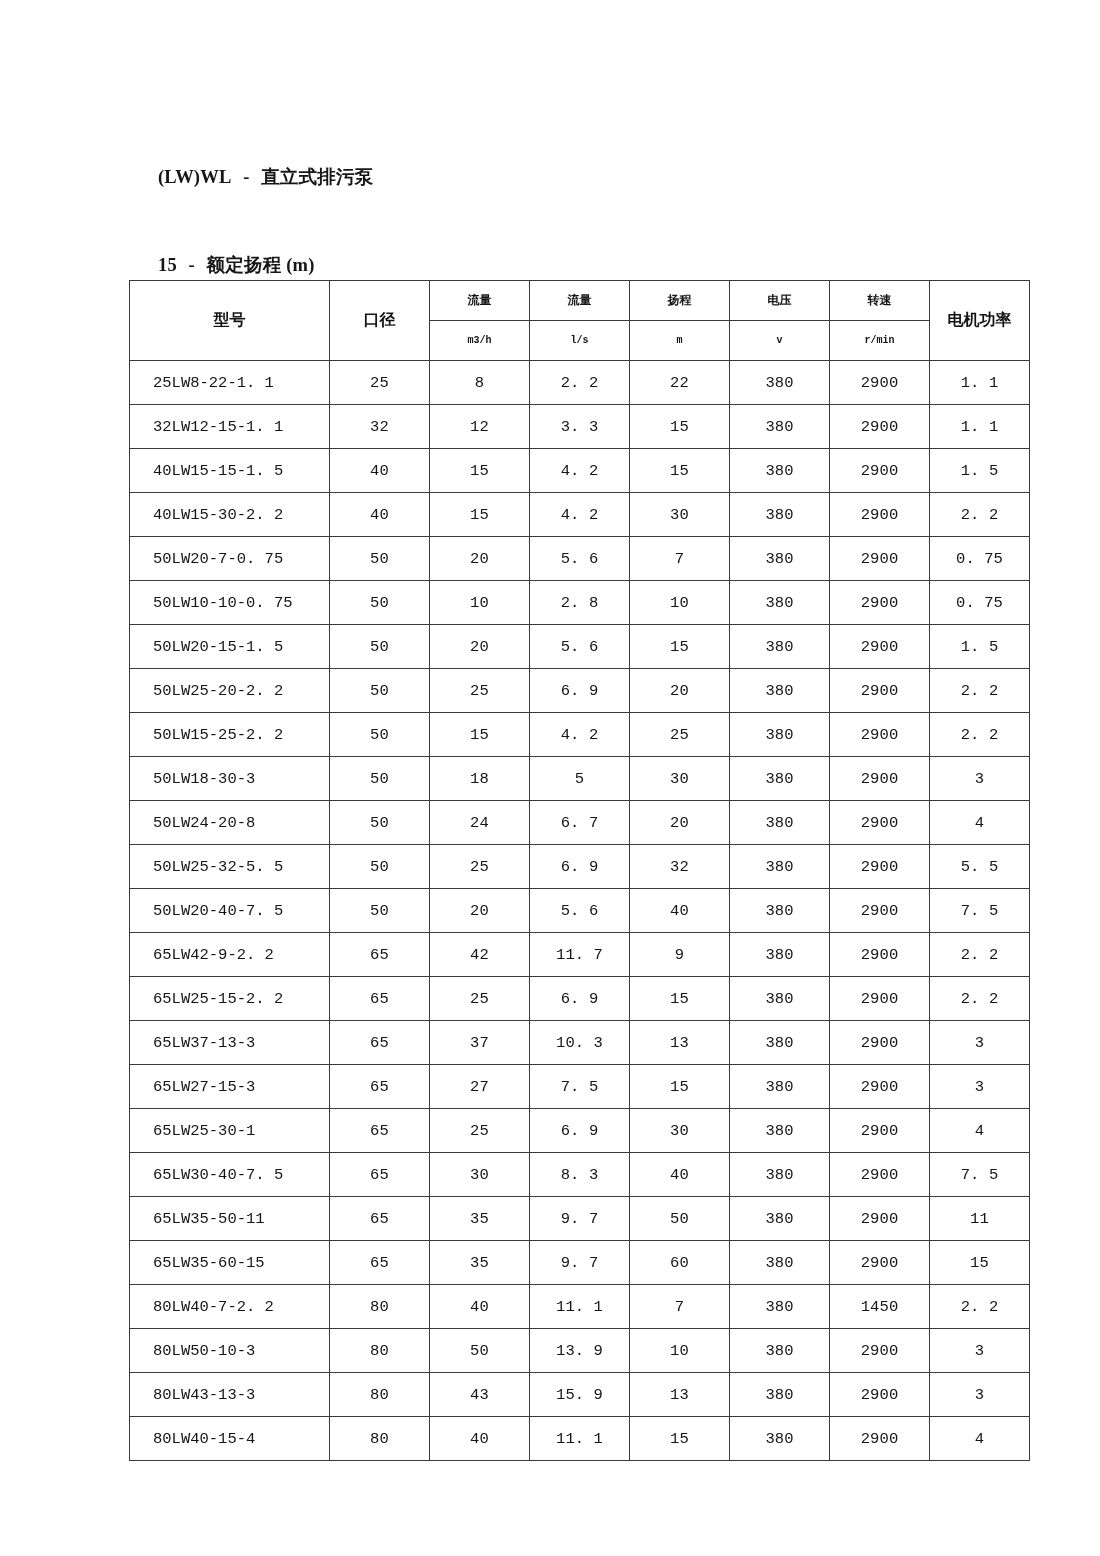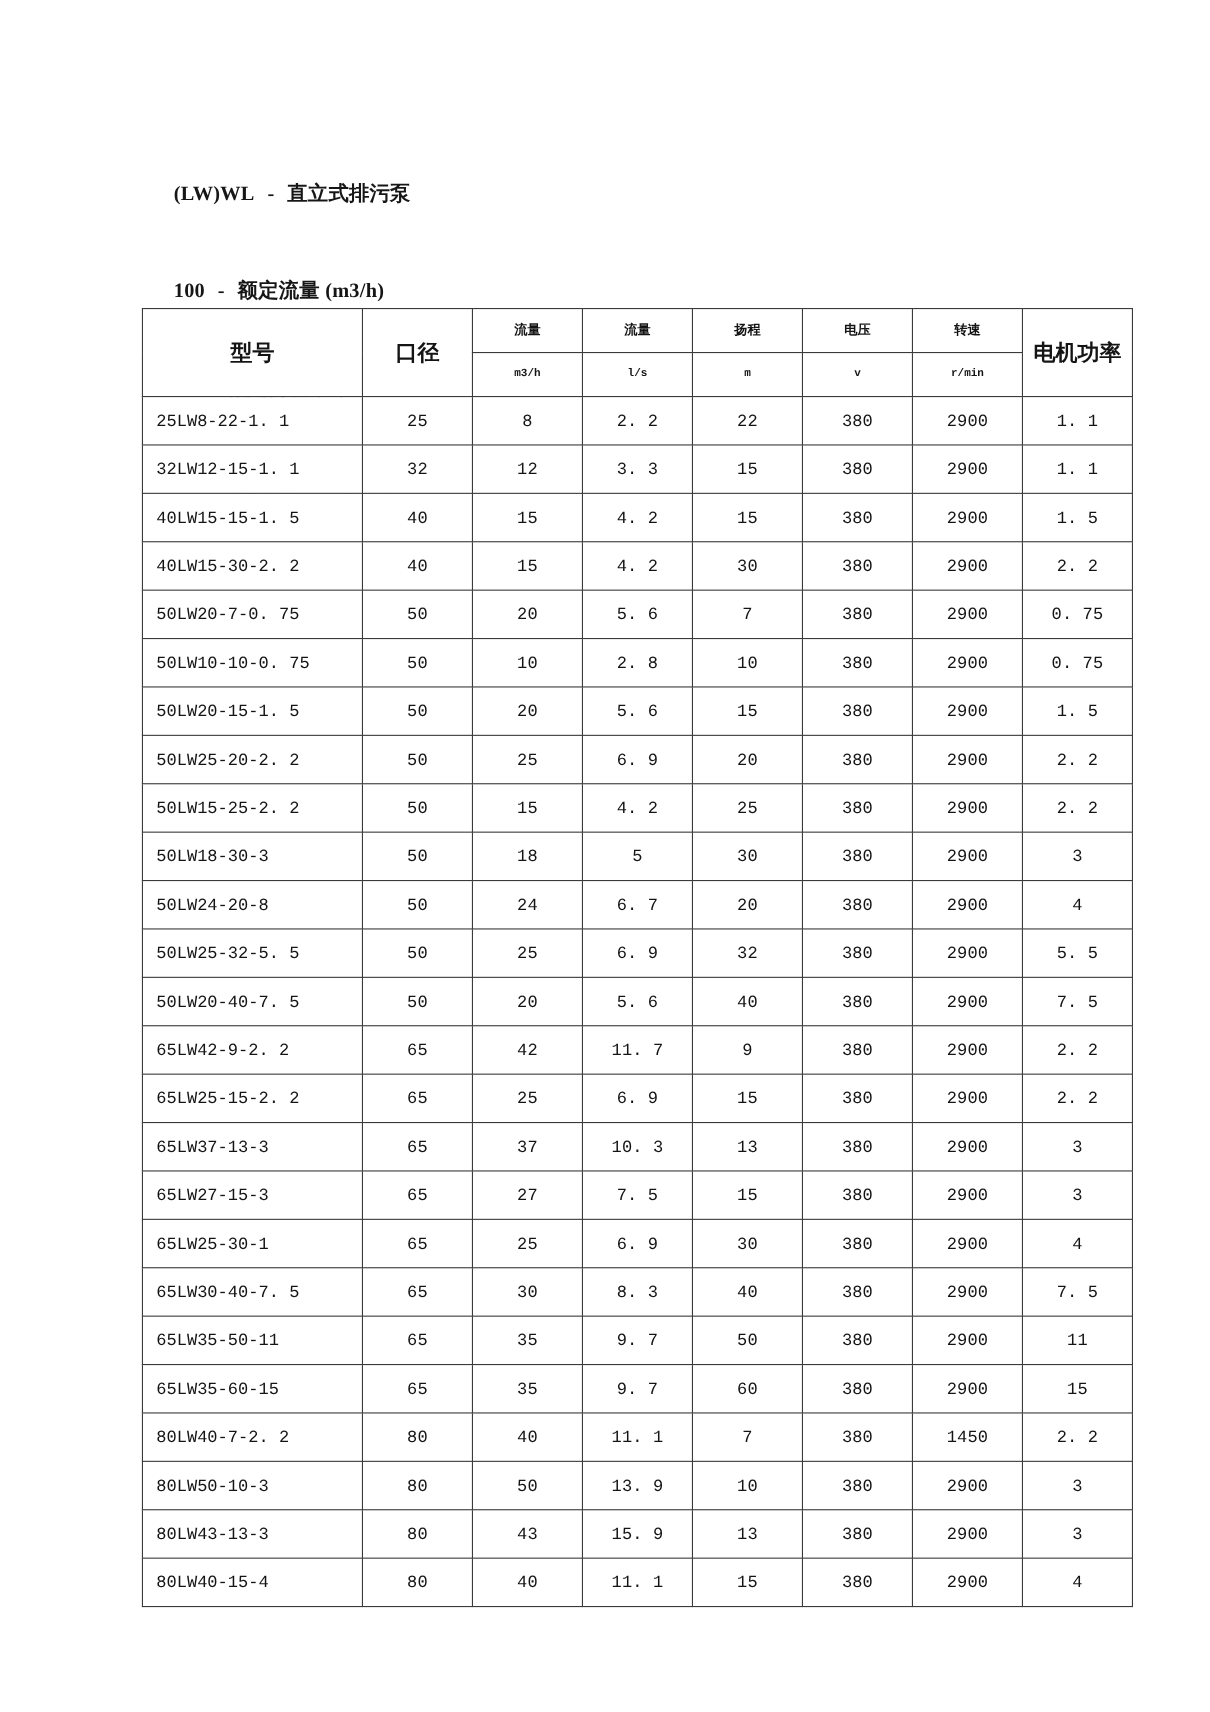--- a/index.html
+++ b/index.html
@@ -95,46 +95,43 @@
     font-size: 12px;
   }
   th.h-unit {
     height: 39px;
     font-size: 10px;
     font-weight: 700;
     font-family: "Liberation Mono", "DejaVu Sans Mono", monospace;
   }
   th.h-span {
     height: 78px;
-    font-size: 20px;
+    font-size: 16px;
   }
 
   tbody td {
     height: 43px;
     font-size: 15.5px;
     font-family: "Liberation Mono", "DejaVu Sans Mono", monospace;
     letter-spacing: 0.1px;
   }
   tbody td.model {
     text-align: left;
-    padding-left: 12px;
+    padding-left: 23px;
     letter-spacing: 0px;
   }
 </style>
 </head>
 <body>
 
 <div class="page">
 
   <div class="legend">
     <div class="legend-line">
       <span class="code">(LW)WL</span><span>  </span><span class="dash">-</span><span>  </span><span class="desc">直立式排污泵</span><span> </span><span class="unit"></span>
-    </div>
-    <div class="legend-line">
-      <span class="code">100</span><span>  </span><span class="dash">-</span><span>  </span><span class="desc">额定流量</span><span> </span><span class="unit">(m3/h)</span>
     </div>
     <div class="legend-line">
       <span class="code">15</span><span>  </span><span class="dash">-</span><span>  </span><span class="desc">额定扬程</span><span> </span><span class="unit">(m)</span>
     </div>
     <div class="legend-line">
       <span class="code">7.5</span><span>  </span><span class="dash">-</span><span>  </span><span class="desc">配用电机额定功率</span><span> </span><span class="unit">(Kw)</span>
     </div>
   </div>
 
   <div class="spec-table-wrap">

